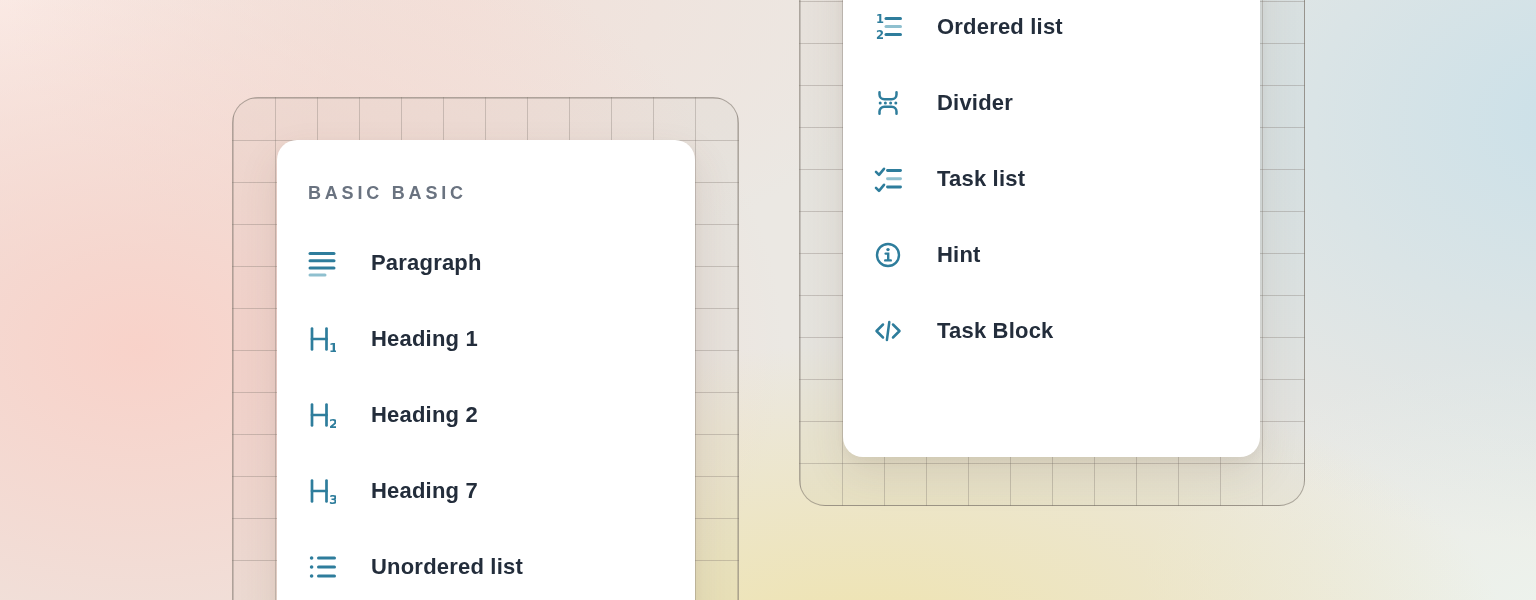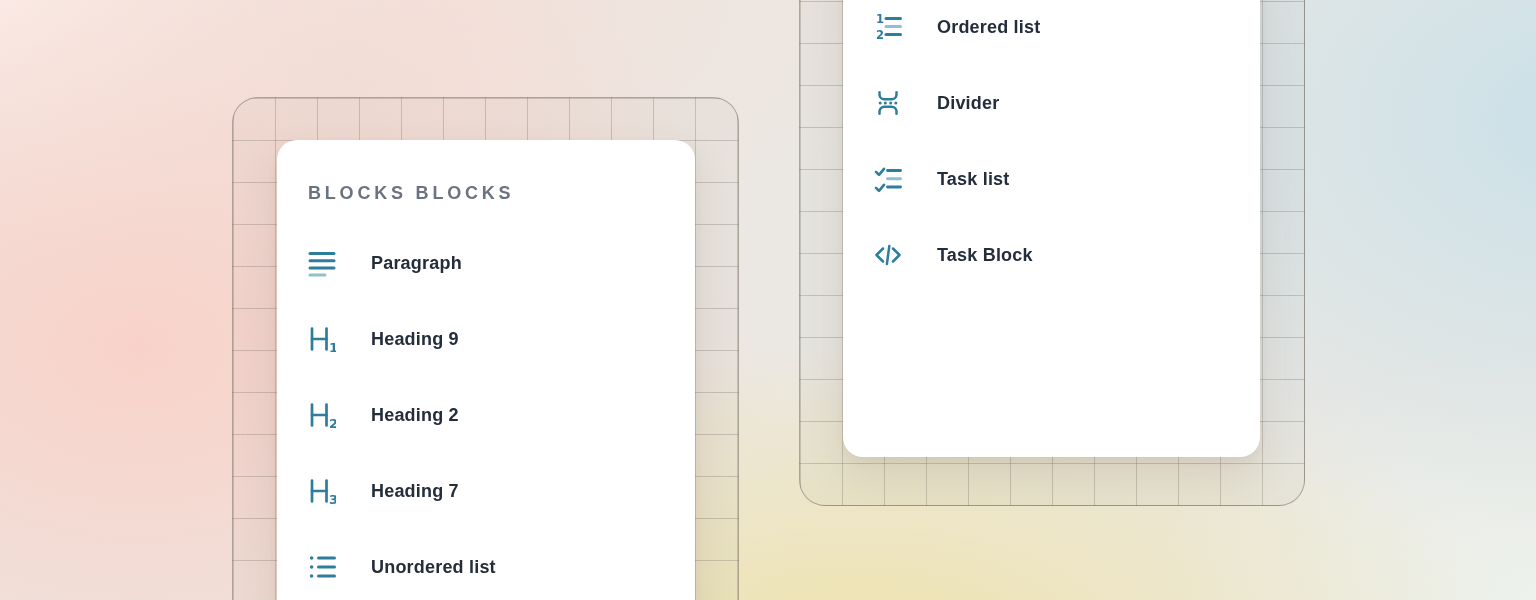--- a/index.html
+++ b/index.html
@@ -42,32 +42,32 @@
   }
   .menu-item{
     height:76px; display:flex; align-items:center; padding-left:31px;
     cursor:pointer;
   }
   .menu-item .icon{
     width:28px; height:28px; flex:0 0 28px; margin-right:35px;
     display:flex; align-items:center; justify-content:center;
   }
   .menu-item .label{
-    font-size:18px; font-weight:700; color:#232d3b; letter-spacing:0.2px;
+    font-size:22px; font-weight:700; color:#232d3b; letter-spacing:0.2px;
     white-space:nowrap;
   }
 </style>
 </head>
 <body>
 
 <div class="grid-box" id="grid-left"></div>
 <div class="grid-box" id="grid-right"></div>
 
 <div class="panel" id="panel-left">
-  <div class="panel-title">BLOCKS BLOCKS</div>
+  <div class="panel-title">BASIC BASIC</div>
   <div>
       <div class="menu-item">
        <span class="icon">
           <svg viewBox="0 0 28 28" width="28" height="28">
     <g stroke="#2e7d9c" stroke-width="3" stroke-linecap="round" fill="none">
       <line x1="2" y1="4.5" x2="26" y2="4.5"></line>
       <line x1="2" y1="11.8" x2="26" y2="11.8"></line>
       <line x1="2" y1="19.1" x2="26" y2="19.1"></line>
       <line x1="2" y1="26" x2="17" y2="26" stroke="#8fc0cf"></line>
     </g>
@@ -79,21 +79,21 @@
        <span class="icon">
           <svg viewBox="0 0 28 28" width="28" height="28">
     <g stroke="#2e7d9c" stroke-width="2.7" stroke-linecap="round" fill="none">
       <line x1="4" y1="3.5" x2="4" y2="24.5"></line>
       <line x1="18.5" y1="3.5" x2="18.5" y2="24.5"></line>
       <line x1="4" y1="14" x2="18.5" y2="14"></line>
     </g>
     <text x="21" y="27" font-size="13" font-weight="bold" fill="#2e7d9c" font-family="DejaVu Sans, sans-serif">1</text>
   </svg>
         </span>
-       <span class="label">Heading 9</span>
+       <span class="label">Heading 1</span>
      </div>
       <div class="menu-item">
        <span class="icon">
           <svg viewBox="0 0 28 28" width="28" height="28">
     <g stroke="#2e7d9c" stroke-width="2.7" stroke-linecap="round" fill="none">
       <line x1="4" y1="3.5" x2="4" y2="24.5"></line>
       <line x1="18.5" y1="3.5" x2="18.5" y2="24.5"></line>
       <line x1="4" y1="14" x2="18.5" y2="14"></line>
     </g>
     <text x="21" y="27" font-size="13" font-weight="bold" fill="#2e7d9c" font-family="DejaVu Sans, sans-serif">2</text>
@@ -179,20 +179,30 @@
       <line x1="13.5" y1="13.8" x2="26.5" y2="13.8" stroke="#8fc0cf"></line>
       <line x1="13.5" y1="22" x2="26.5" y2="22"></line>
     </g>
           </svg>
         </span>
        <span class="label">Task list</span>
      </div>
       <div class="menu-item">
        <span class="icon">
           <svg viewBox="0 0 28 28" width="28" height="28">
+    <circle cx="14" cy="14" r="11" stroke="#2e7d9c" stroke-width="2.4" fill="none"></circle>
+    <circle cx="14" cy="8.6" r="1.7" fill="#2e7d9c"></circle>
+    <path d="M11.6 12.6 h2.6 v6.6 M11.2 19.4 h5.6" stroke="#2e7d9c" stroke-width="2.4" stroke-linecap="round" fill="none"></path>
+  </svg>
+        </span>
+       <span class="label">Hint</span>
+     </div>
+      <div class="menu-item">
+       <span class="icon">
+          <svg viewBox="0 0 28 28" width="28" height="28">
     <g stroke="#2e7d9c" stroke-width="2.5" stroke-linecap="round" stroke-linejoin="round" fill="none">
       <polyline points="9,7.5 2.5,14 9,20.5"></polyline>
       <polyline points="19,7.5 25.5,14 19,20.5"></polyline>
       <line x1="15.3" y1="5" x2="12.9" y2="23"></line>
     </g>
           </svg>
         </span>
        <span class="label">Task Block</span>
      </div>
     </div>

